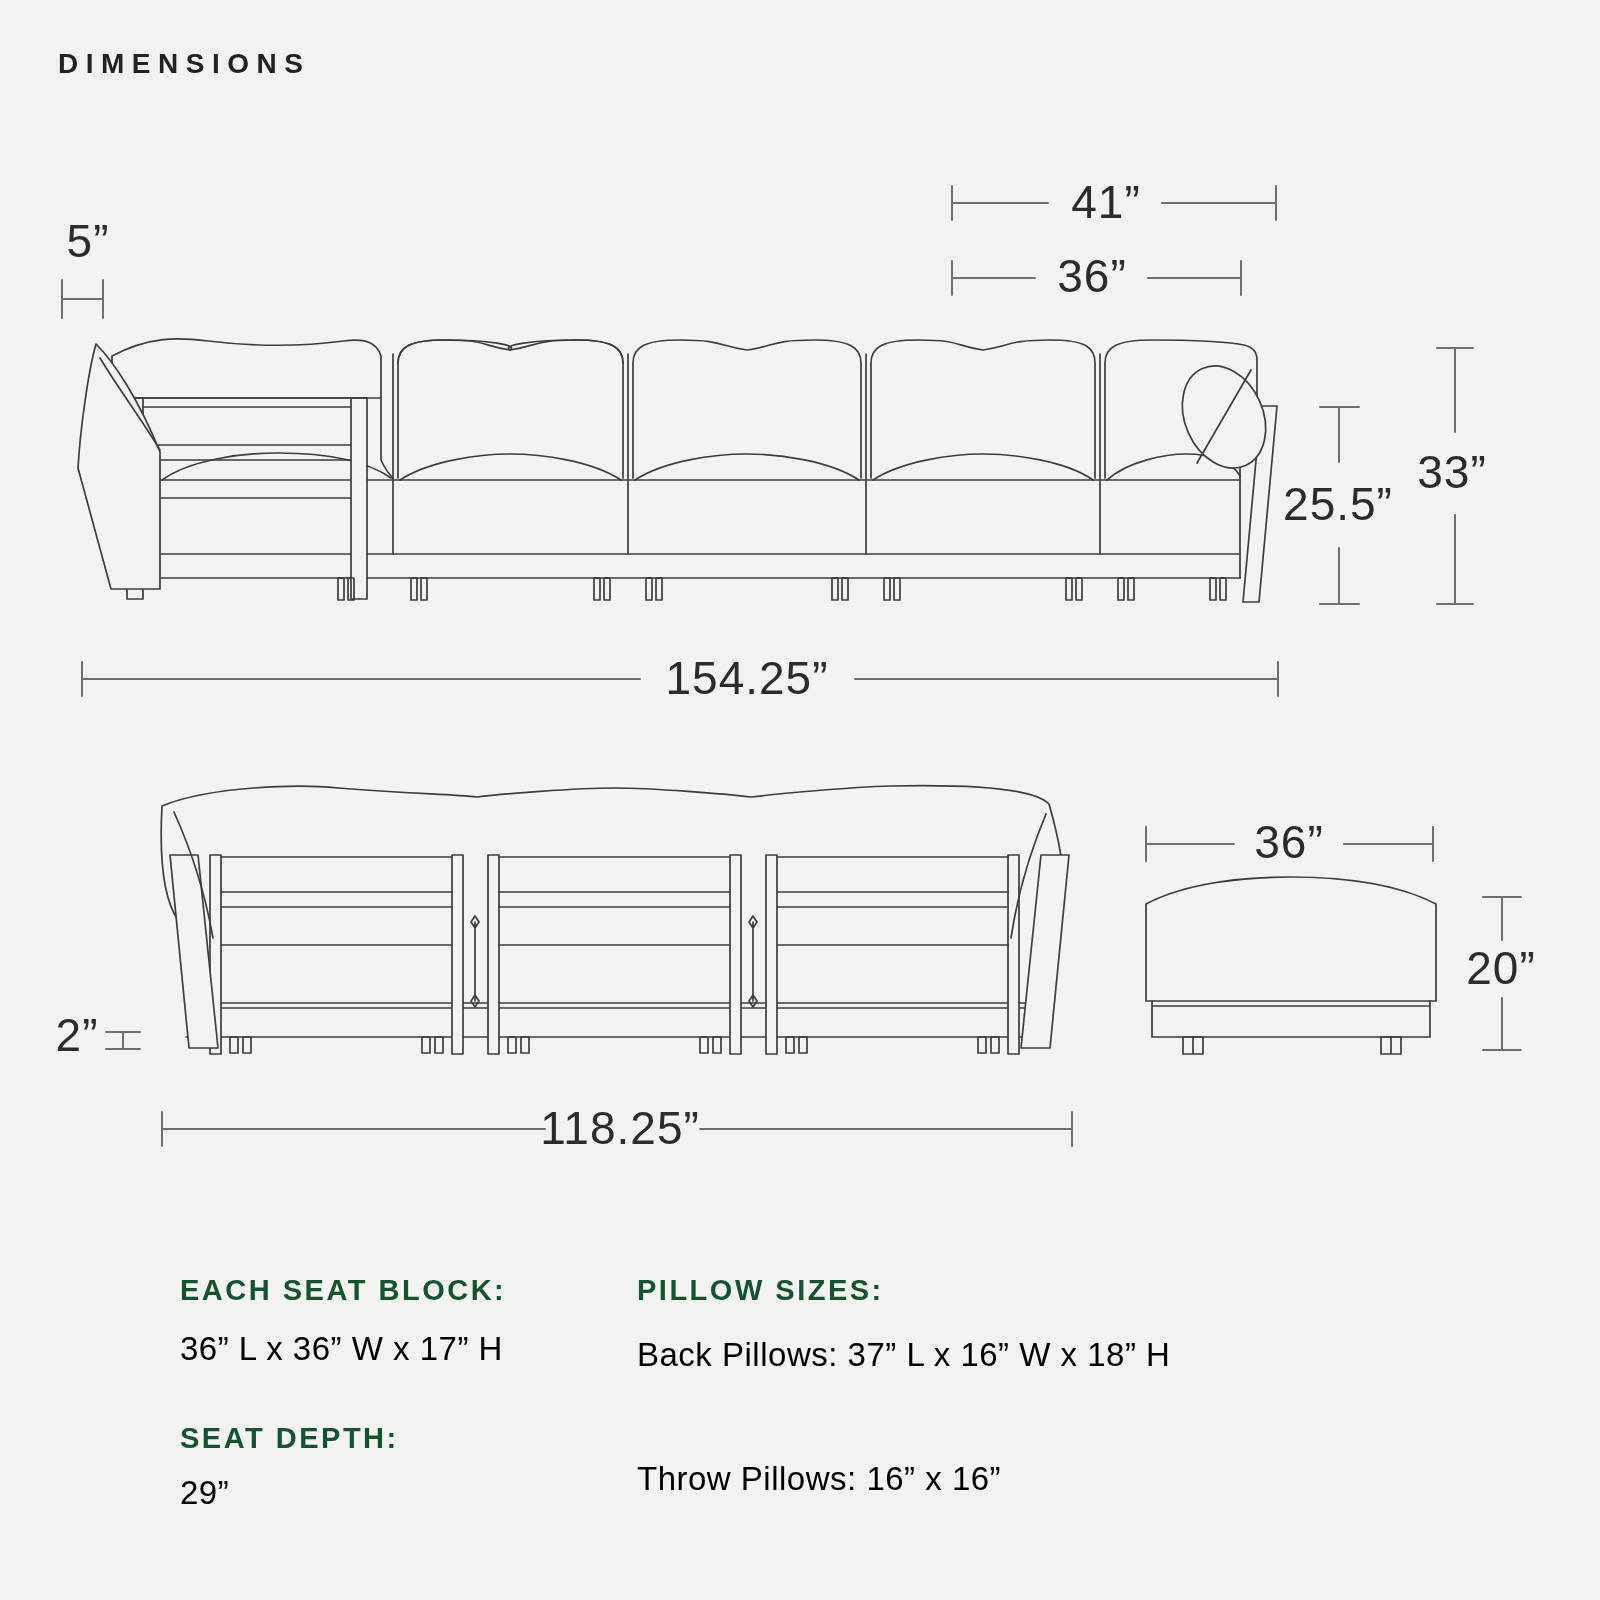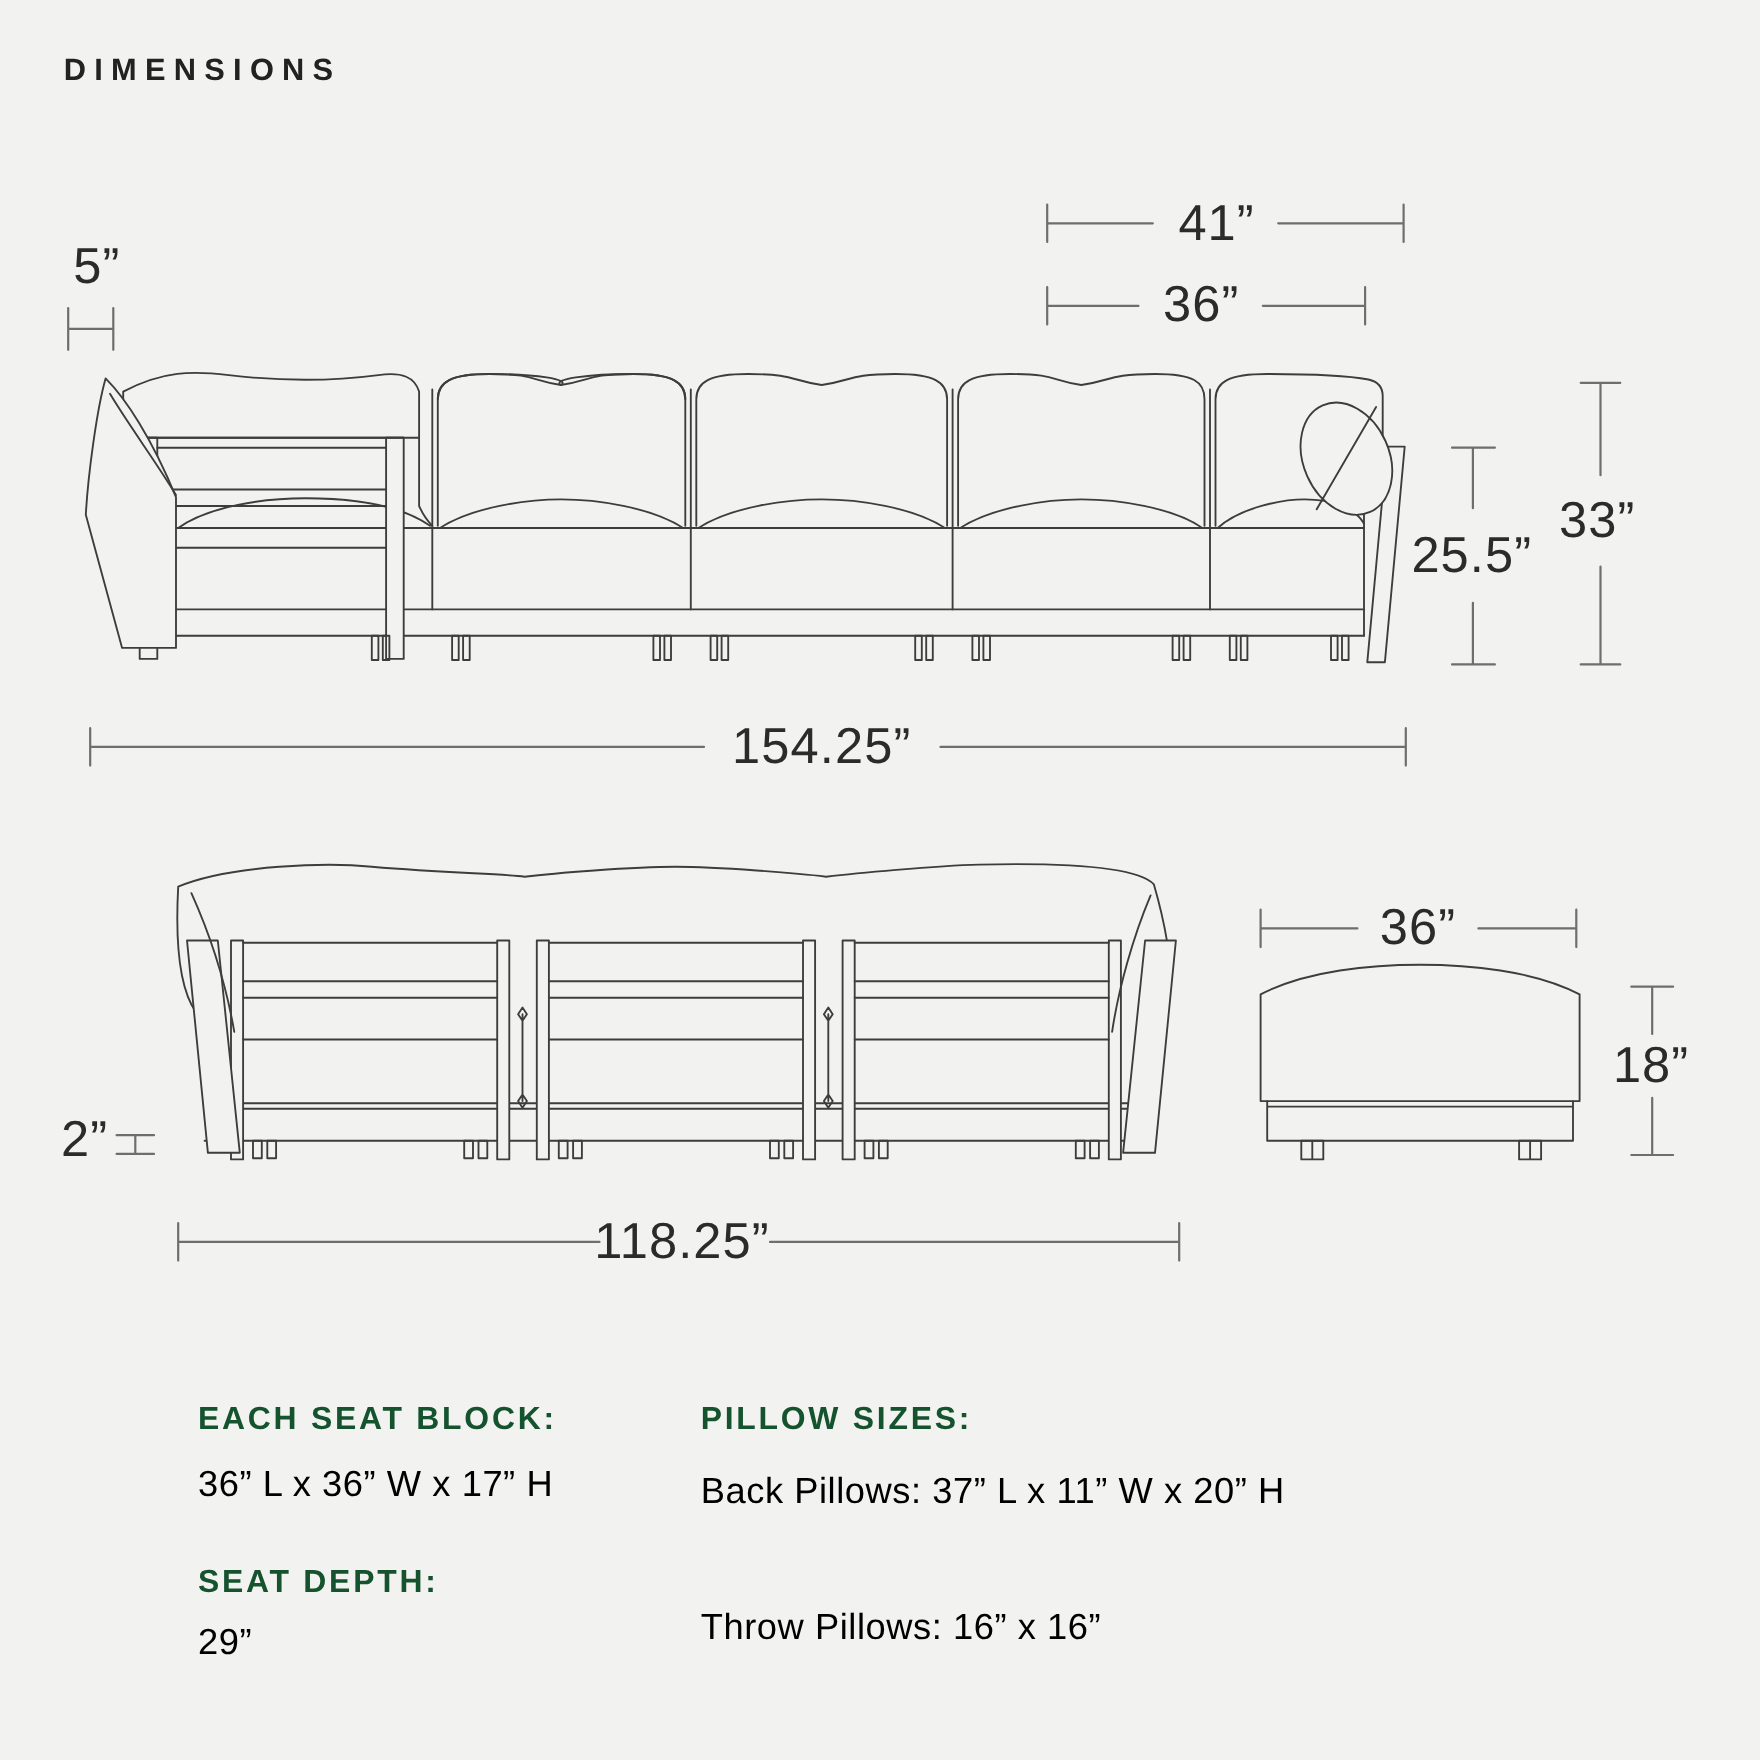--- a/index.html
+++ b/index.html
@@ -119,24 +119,24 @@
 
   <div class="dim" style="left:88px;top:241px">5”</div>
   <div class="dim" style="left:1106px;top:202px">41”</div>
   <div class="dim" style="left:1092px;top:276px">36”</div>
   <div class="dim" style="left:1338px;top:504px">25.5”</div>
   <div class="dim" style="left:1452px;top:472px">33”</div>
   <div class="dim" style="left:747px;top:678px">154.25”</div>
   <div class="dim" style="left:77px;top:1035px">2”</div>
   <div class="dim" style="left:620px;top:1128px">118.25”</div>
   <div class="dim" style="left:1289px;top:842px">36”</div>
-  <div class="dim" style="left:1501px;top:968px">18”</div>
+  <div class="dim" style="left:1501px;top:968px">20”</div>
 
   <div class="spec-h" style="left:180px;top:1274px">EACH SEAT BLOCK:</div>
   <div class="spec-b" style="left:180px;top:1330px">36” L x 36” W x 17” H</div>
   <div class="spec-h" style="left:180px;top:1422px">SEAT DEPTH:</div>
   <div class="spec-b" style="left:180px;top:1474px">29”</div>
 
   <div class="spec-h" style="left:637px;top:1274px">PILLOW SIZES:</div>
-  <div class="spec-b" style="left:637px;top:1336px">Back Pillows: 37” L x 11” W x 20” H</div>
+  <div class="spec-b" style="left:637px;top:1336px">Back Pillows: 37” L x 16” W x 18” H</div>
   <div class="spec-b" style="left:637px;top:1460px">Throw Pillows: 16” x 16”</div>
 
 </div>
 
 </body></html>

